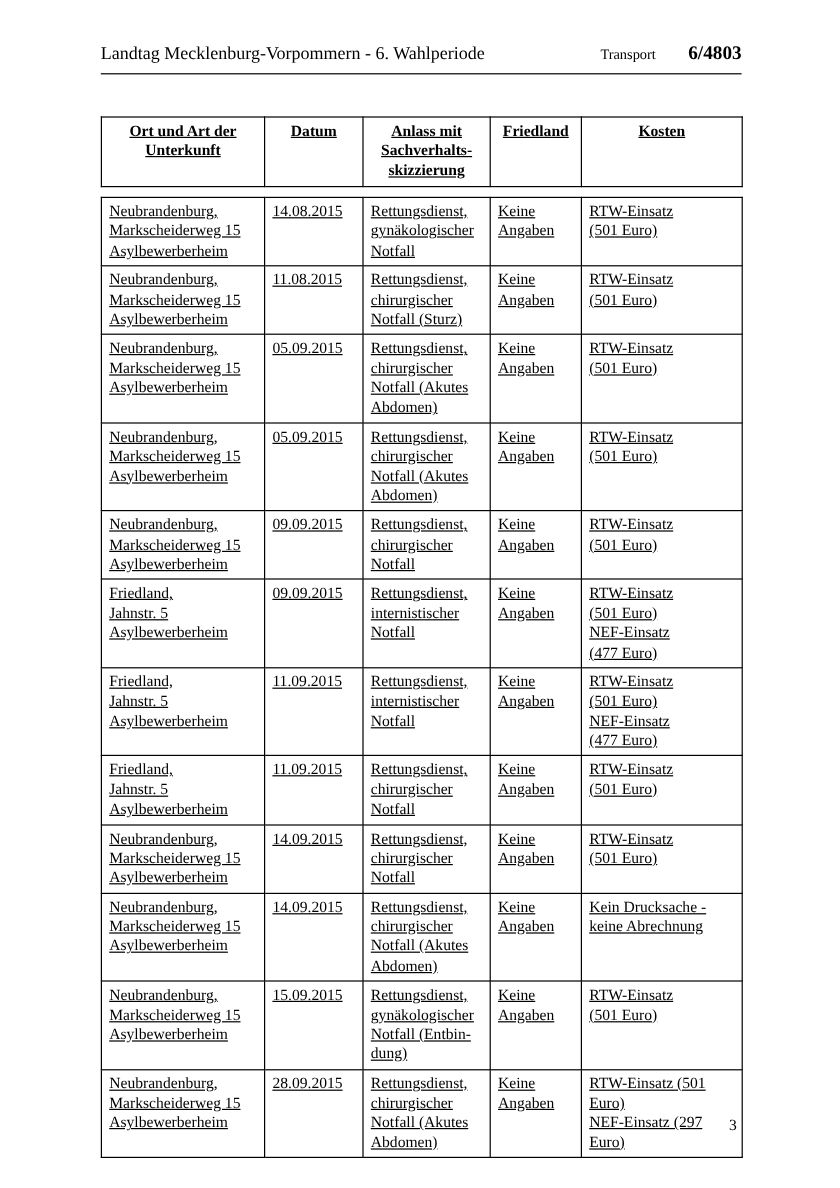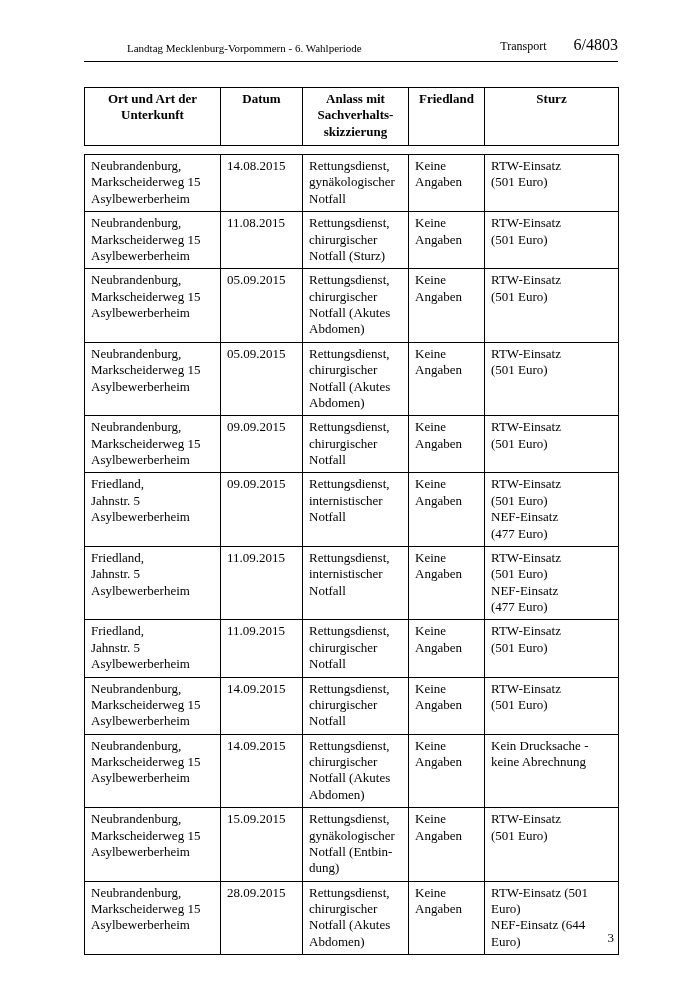--- a/index.html
+++ b/index.html
@@ -18,37 +18,37 @@
     top: 36px;
     left: 84px;
     width: 534px;
     display: flex;
     justify-content: space-between;
     align-items: flex-end;
     border-bottom: 1px solid #000;
     padding-bottom: 7px;
   }
   .doc-header .left {
-    font-size: 11px;
-    margin-left: 43px;
+    font-size: 15px;
   }
   .doc-header .right {
     font-size: 12px;
     white-space: nowrap;
   }
   .doc-header .right .num {
     font-size: 16px;
-    font-weight: normal;
+    font-weight: bold;
     padding-left: 24px;
   }
   .table-wrap {
     position: absolute;
-    top: 87px;
+    top: 97px;
     left: 84px;
     width: 534px;
+    text-decoration: underline;
   }
   table {
     border-collapse: collapse;
     table-layout: fixed;
     width: 534px;
     font-size: 13px;
     line-height: 1.26;
   }
   col.c1 { width: 136px; }
   col.c2 { width: 82px; }
@@ -101,21 +101,21 @@
       </colgroup>
       <thead>
         <tr>
           <th>Ort und Art der
 Unterkunft</th>
           <th>Datum</th>
           <th>Anlass mit
 Sachverhalts-
 skizzierung</th>
           <th>Friedland</th>
-          <th>Sturz</th>
+          <th>Kosten</th>
         </tr>
       </thead>
       <tbody>
         <tr class="spacer">
           <td></td>
             <td></td>
             <td></td>
             <td></td>
             <td></td>
         </tr>
@@ -276,21 +276,21 @@
 Asylbewerberheim</td>
           <td>28.09.2015</td>
           <td>Rettungsdienst,
 chirurgischer
 Notfall (Akutes
 Abdomen)</td>
           <td>Keine
 Angaben</td>
           <td>RTW-Einsatz (501
 Euro)
-NEF-Einsatz  (644
+NEF-Einsatz  (297
 Euro)</td>
         </tr>
       </tbody>
     </table>
   </div>
 
   <div class="page-number">3</div>
 
 </div>
 

